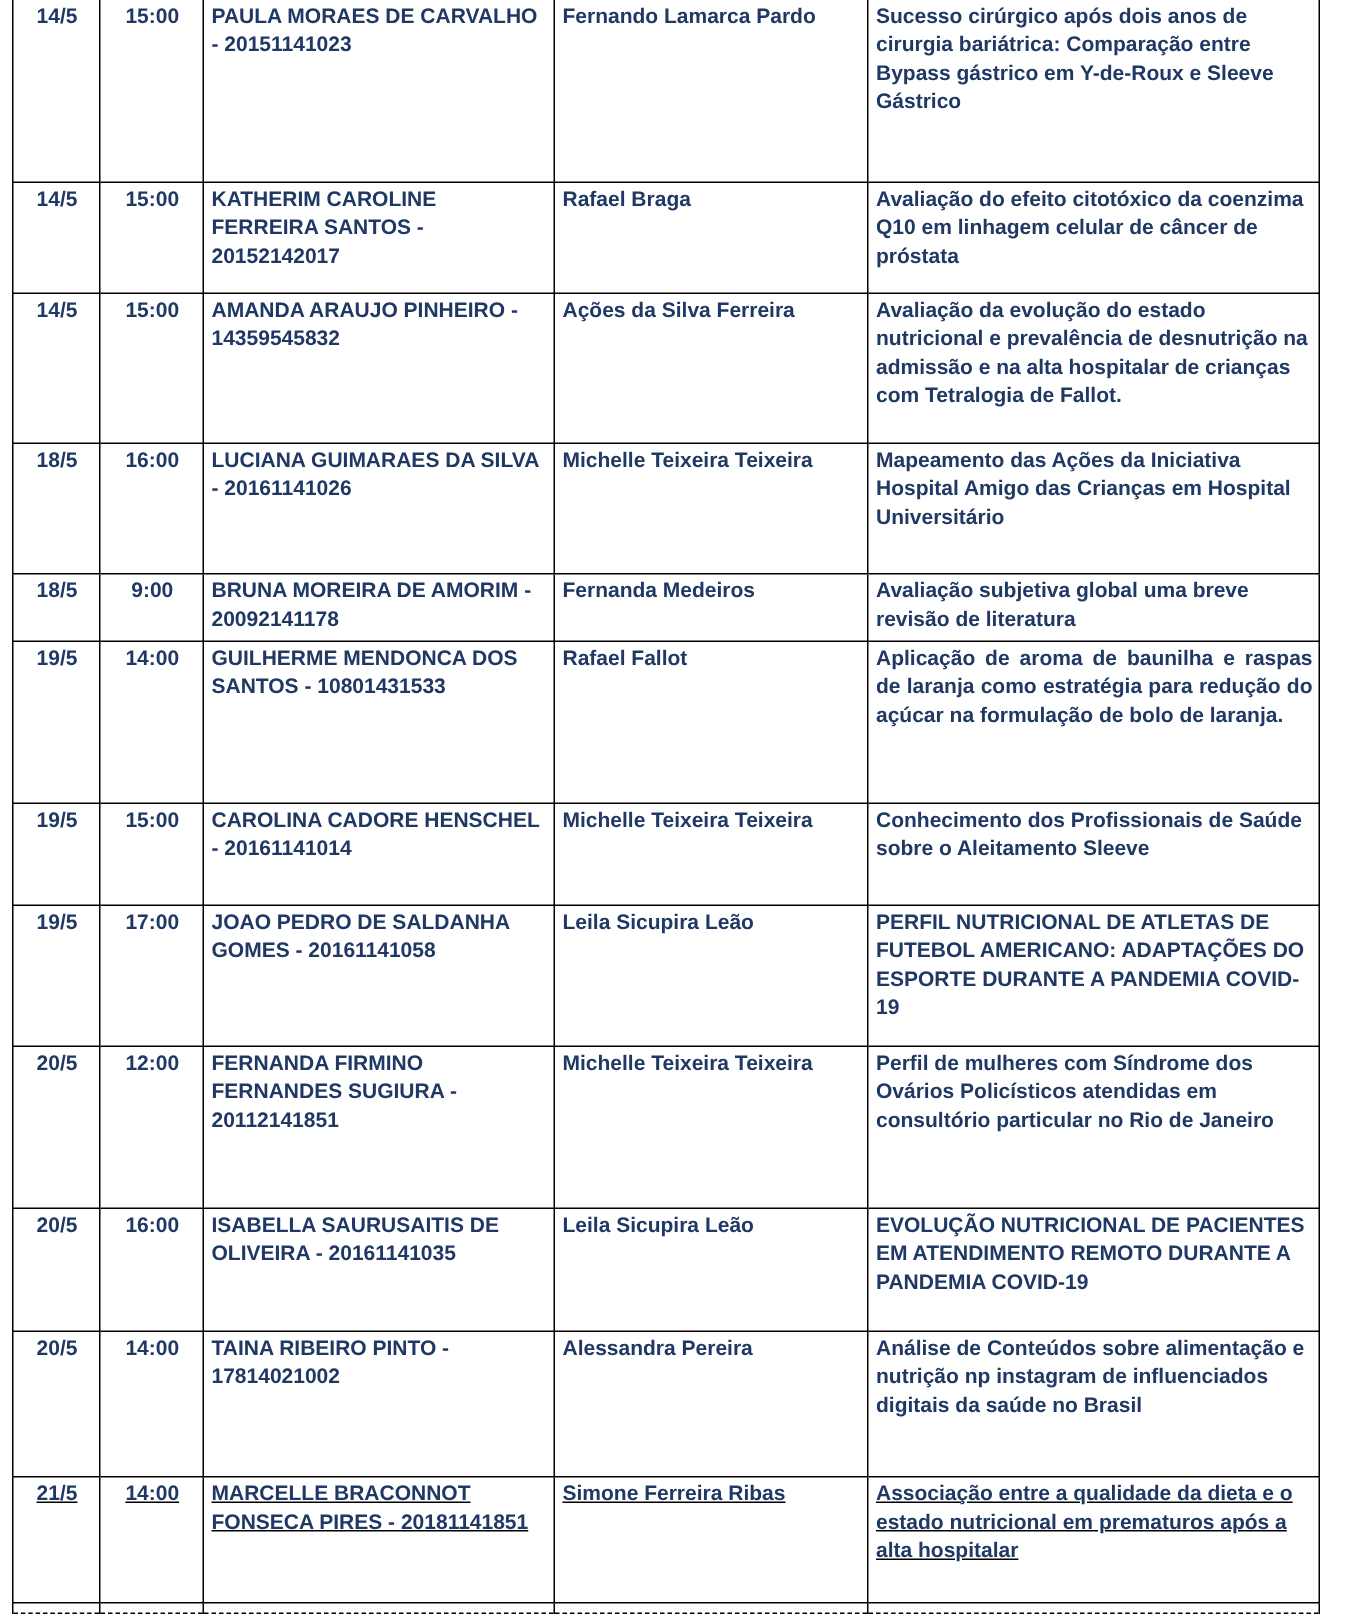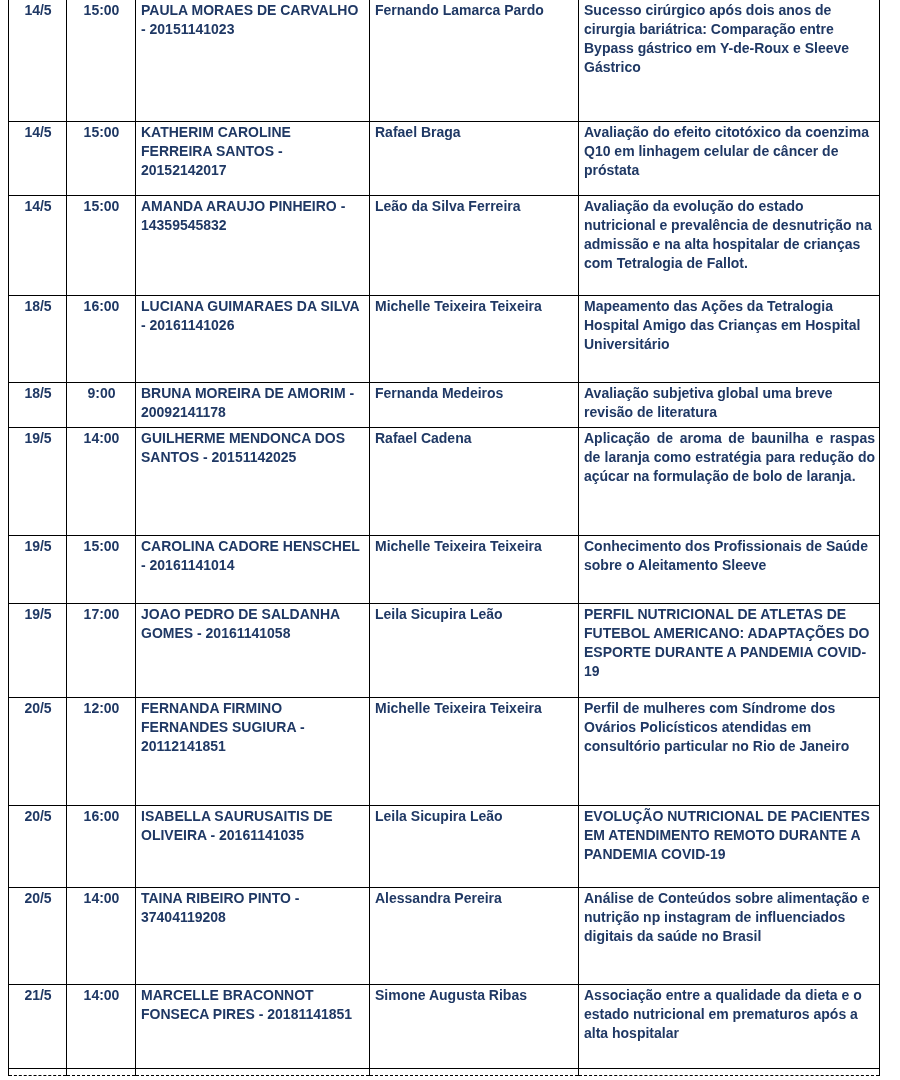--- a/index.html
+++ b/index.html
@@ -49,21 +49,21 @@
   tbody.rows tr:nth-child(2)  { height: 74px;  }
   tbody.rows tr:nth-child(3)  { height: 100px; }
   tbody.rows tr:nth-child(4)  { height: 87px;  }
   tbody.rows tr:nth-child(5)  { height: 45px;  }
   tbody.rows tr:nth-child(6)  { height: 108px; }
   tbody.rows tr:nth-child(7)  { height: 68px;  }
   tbody.rows tr:nth-child(8)  { height: 94px;  }
   tbody.rows tr:nth-child(9)  { height: 108px; }
   tbody.rows tr:nth-child(10) { height: 82px;  }
   tbody.rows tr:nth-child(11) { height: 97px;  }
-  tbody.rows tr:nth-child(12) { height: 84px;  }
+  tbody.rows tr:nth-child(12) { height: 84px; text-decoration: underline;  }
   
   tbody.rows tr:nth-child(6) td.col-title {
     text-align: justify;
   }
   
   tbody.partial tr td {
     height: 6px;
     padding: 0;
     border-bottom: 1px dashed #000000;
   }
@@ -92,42 +92,42 @@
           <td class="col-date">14/5</td>
           <td class="col-time">15:00</td>
           <td class="col-student">KATHERIM CAROLINE FERREIRA SANTOS - 20152142017</td>
           <td class="col-advisor">Rafael Braga</td>
           <td class="col-title">Avaliação do efeito citotóxico da coenzima Q10 em linhagem celular de câncer de próstata</td>
         </tr>
         <tr>
           <td class="col-date">14/5</td>
           <td class="col-time">15:00</td>
           <td class="col-student">AMANDA ARAUJO PINHEIRO - 14359545832</td>
-          <td class="col-advisor">Leão da Silva Ferreira</td>
+          <td class="col-advisor">Ações da Silva Ferreira</td>
           <td class="col-title">Avaliação da evolução do estado nutricional e prevalência de desnutrição na admissão e na alta hospitalar de crianças com Tetralogia de Fallot.</td>
         </tr>
         <tr>
           <td class="col-date">18/5</td>
           <td class="col-time">16:00</td>
           <td class="col-student">LUCIANA GUIMARAES DA SILVA - 20161141026</td>
           <td class="col-advisor">Michelle Teixeira Teixeira</td>
-          <td class="col-title">Mapeamento das Ações da Tetralogia Hospital Amigo das Crianças em Hospital Universitário</td>
+          <td class="col-title">Mapeamento das Ações da Iniciativa Hospital Amigo das Crianças em Hospital Universitário</td>
         </tr>
         <tr>
           <td class="col-date">18/5</td>
           <td class="col-time">9:00</td>
           <td class="col-student">BRUNA MOREIRA DE AMORIM - 20092141178</td>
           <td class="col-advisor">Fernanda Medeiros</td>
           <td class="col-title">Avaliação subjetiva global uma breve revisão de literatura</td>
         </tr>
         <tr>
           <td class="col-date">19/5</td>
           <td class="col-time">14:00</td>
-          <td class="col-student">GUILHERME MENDONCA DOS SANTOS - 20151142025</td>
-          <td class="col-advisor">Rafael Cadena</td>
+          <td class="col-student">GUILHERME MENDONCA DOS SANTOS - 10801431533</td>
+          <td class="col-advisor">Rafael Fallot</td>
           <td class="col-title">Aplicação de aroma de baunilha e raspas de laranja como estratégia para redução do açúcar na formulação de bolo de laranja.</td>
         </tr>
         <tr>
           <td class="col-date">19/5</td>
           <td class="col-time">15:00</td>
           <td class="col-student">CAROLINA CADORE HENSCHEL - 20161141014</td>
           <td class="col-advisor">Michelle Teixeira Teixeira</td>
           <td class="col-title">Conhecimento dos Profissionais de Saúde sobre o Aleitamento Sleeve</td>
         </tr>
         <tr>
@@ -147,29 +147,29 @@
         <tr>
           <td class="col-date">20/5</td>
           <td class="col-time">16:00</td>
           <td class="col-student">ISABELLA SAURUSAITIS DE OLIVEIRA - 20161141035</td>
           <td class="col-advisor">Leila Sicupira Leão</td>
           <td class="col-title">EVOLUÇÃO NUTRICIONAL DE PACIENTES EM ATENDIMENTO REMOTO DURANTE A PANDEMIA COVID-19</td>
         </tr>
         <tr>
           <td class="col-date">20/5</td>
           <td class="col-time">14:00</td>
-          <td class="col-student">TAINA RIBEIRO PINTO - 37404119208</td>
+          <td class="col-student">TAINA RIBEIRO PINTO - 17814021002</td>
           <td class="col-advisor">Alessandra Pereira</td>
           <td class="col-title">Análise de Conteúdos sobre alimentação e nutrição np instagram de influenciados digitais da saúde no Brasil</td>
         </tr>
         <tr>
           <td class="col-date">21/5</td>
           <td class="col-time">14:00</td>
           <td class="col-student">MARCELLE BRACONNOT FONSECA PIRES - 20181141851</td>
-          <td class="col-advisor">Simone Augusta Ribas</td>
+          <td class="col-advisor">Simone Ferreira Ribas</td>
           <td class="col-title">Associação entre a qualidade da dieta e o estado nutricional em prematuros após a alta hospitalar</td>
         </tr>
       </tbody>
     <tbody class="partial">
       <tr>
         <td></td>
         <td></td>
         <td></td>
         <td></td>
         <td></td>

